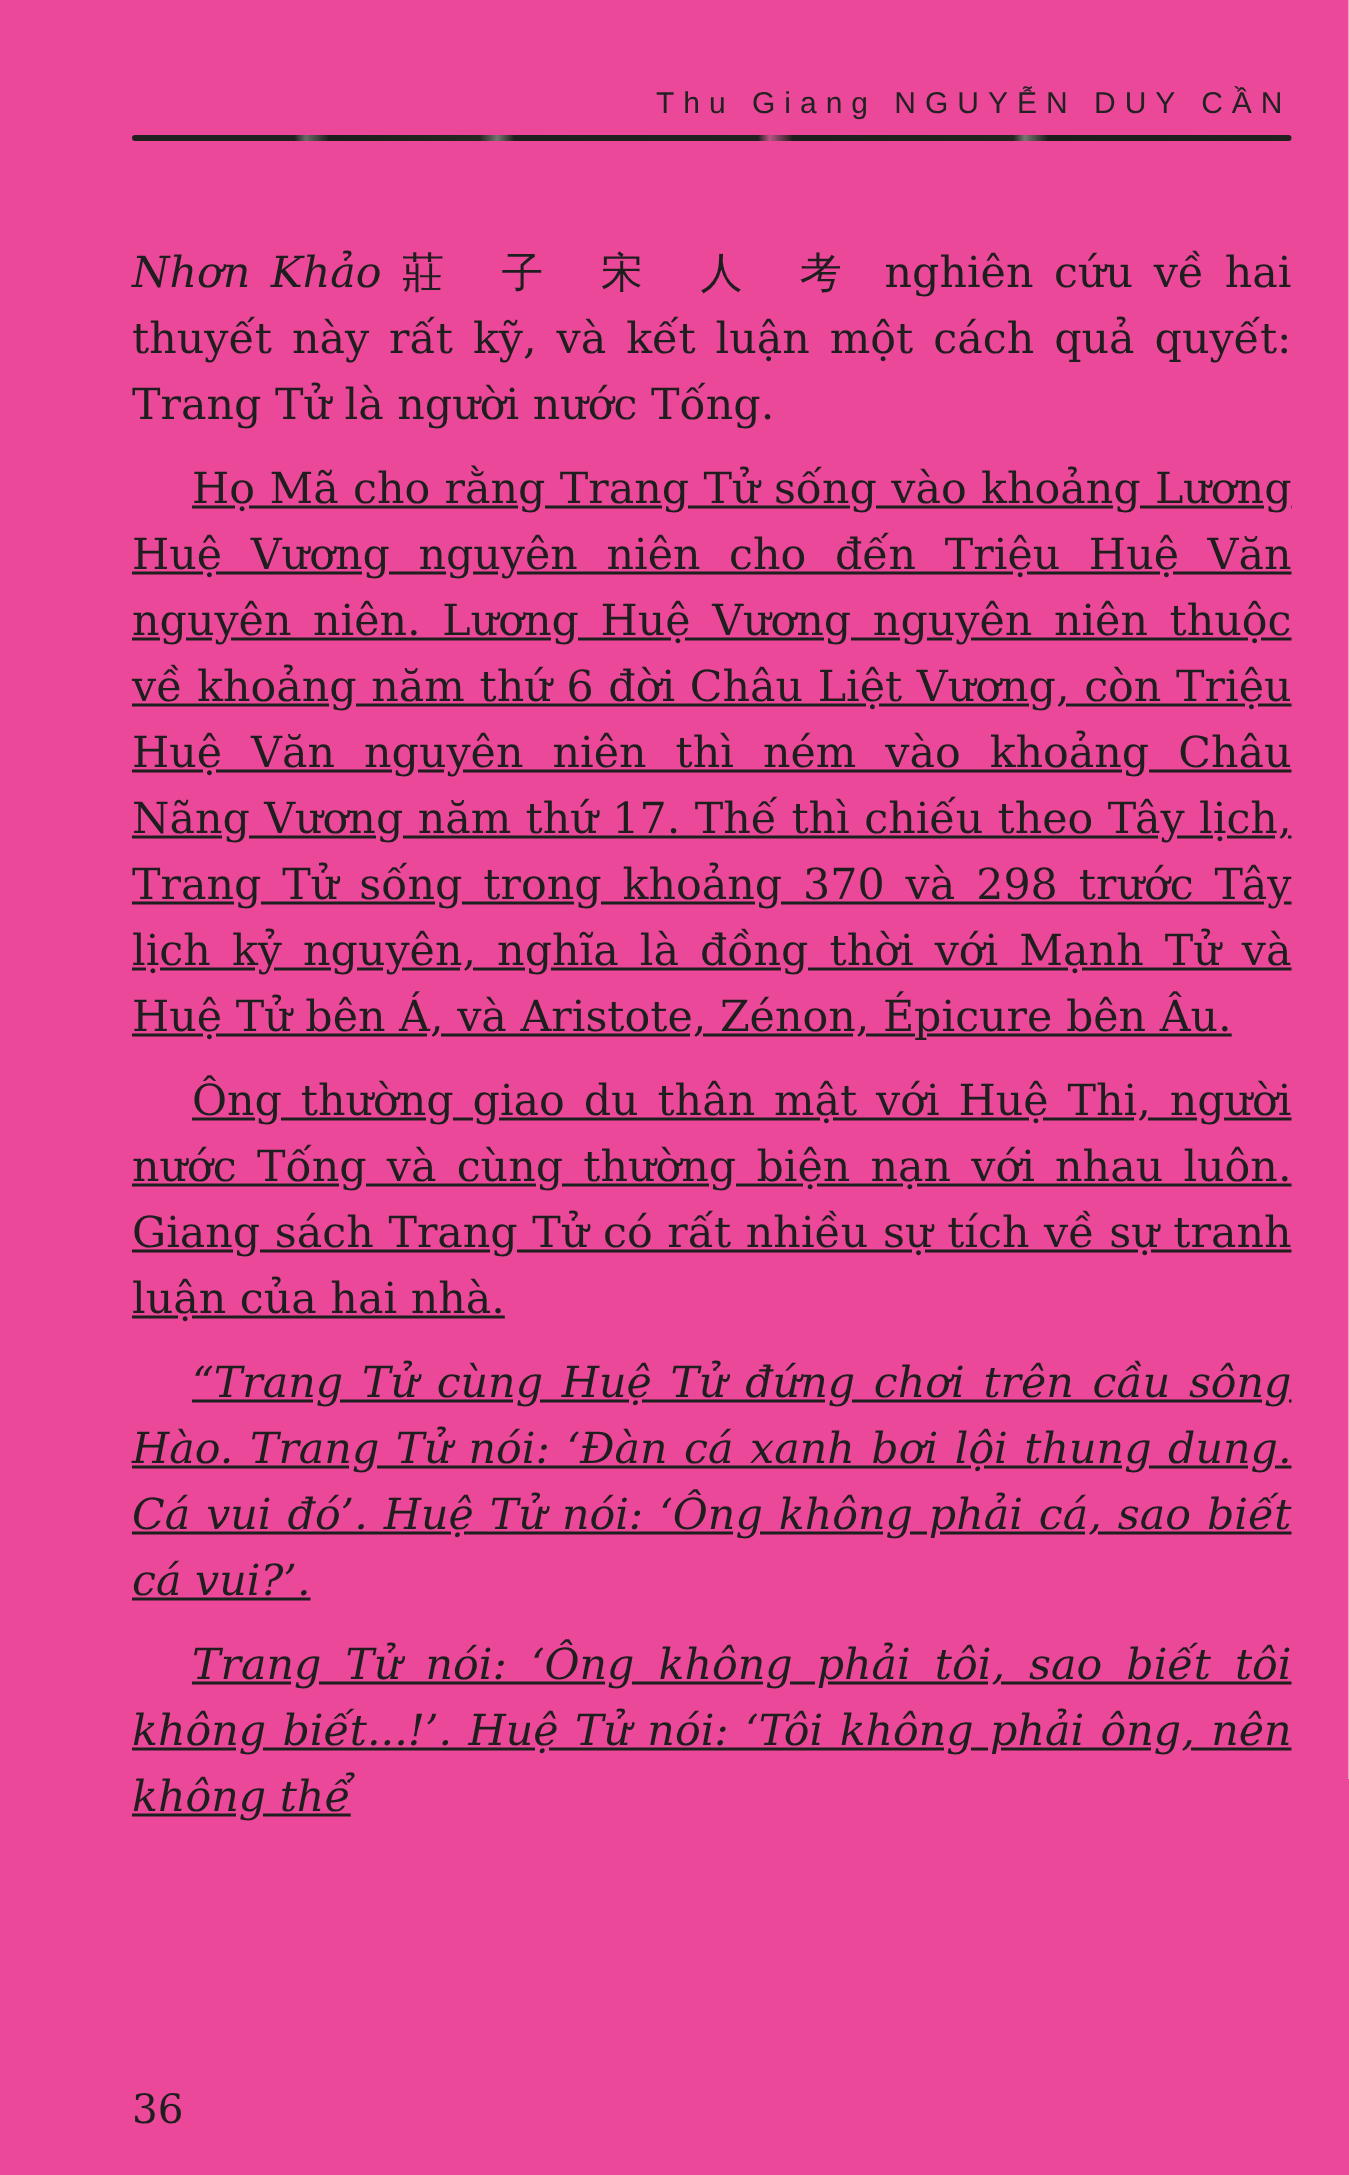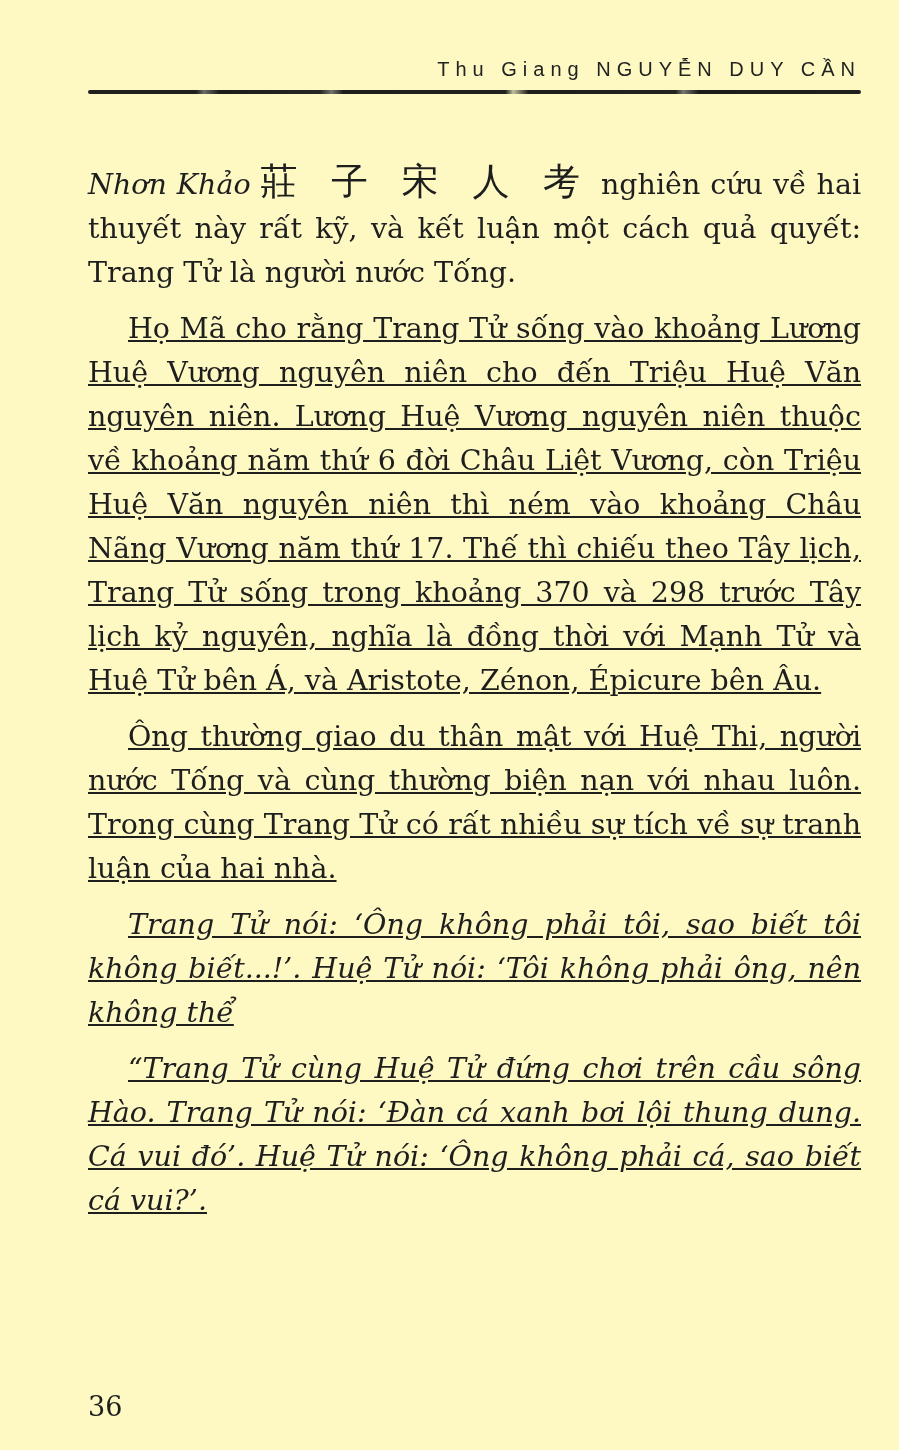--- a/index.html
+++ b/index.html
@@ -6,21 +6,21 @@
     margin: 0;
     padding: 0;
     background: #e8e8e8;
     font-family: "DejaVu Serif", "Liberation Serif", serif;
   }
   .page {
     position: relative;
     width: 899px;
     height: 1450px;
     margin: 0 auto;
-    background: #fef9c3;
+    background: #ec4899;
     color: #1e1e1e;
     box-sizing: border-box;
     padding: 58px 38px 28px 88px;
     display: flex;
     flex-direction: column;
     overflow: hidden;
   }
   
   .header {
     flex: 0 0 auto;
@@ -62,21 +62,21 @@
   }
   .para.italic {
     font-style: italic;
   }
   .lead-italic {
     font-style: italic;
   }
   .cjk {
     font-style: normal;
     letter-spacing: 10px;
-    font-size: 37px;
+    font-size: 28px;
   }
   
   .footer {
     margin-top: auto;
     flex: 0 0 auto;
   }
   .page-number {
     font-size: 27px;
     color: #1e1e1e;
     text-align: left;
@@ -92,25 +92,25 @@
     <div class="header-rule"></div>
   </div>
 
   <div class="body-text">
 
     <p class="para"><em class="lead-italic">Nhơn Khảo</em> <span class="cjk">莊 子 宋 人 考</span> <span>nghiên cứu về hai thuyết này rất kỹ, và kết luận một cách quả quyết: Trang Tử là người nước Tống.</span></p>
 
     <p class="para indent">Họ Mã cho rằng Trang Tử sống vào khoảng Lương Huệ Vương nguyên niên cho đến Triệu Huệ Văn nguyên niên. Lương Huệ Vương nguyên niên thuộc về khoảng năm thứ 6 đời Châu Liệt Vương, còn Triệu Huệ Văn nguyên niên thì ném vào khoảng Châu Nãng Vương năm thứ 17. Thế thì chiếu theo Tây lịch, Trang Tử sống trong khoảng 370 và 298 trước Tây lịch kỷ nguyên, nghĩa là đồng thời với Mạnh Tử và Huệ Tử bên Á, và Aristote, Zénon, Épicure bên Âu.</p>
 
 
-    <p class="para indent">Ông thường giao du thân mật với Huệ Thi, người nước Tống và cùng thường biện nạn với nhau luôn. Trong cùng Trang Tử có rất nhiều sự tích về sự tranh luận của hai nhà.</p>
+    <p class="para indent">Ông thường giao du thân mật với Huệ Thi, người nước Tống và cùng thường biện nạn với nhau luôn. Giang sách Trang Tử có rất nhiều sự tích về sự tranh luận của hai nhà.</p>
+
+    <p class="para indent italic">“Trang Tử cùng Huệ Tử đứng chơi trên cầu sông Hào. Trang Tử nói: ‘Đàn cá xanh bơi lội thung dung. Cá vui đó’. Huệ Tử nói: ‘Ông không phải cá, sao biết cá vui?’.</p>
 
     <p class="para indent italic">Trang Tử nói: ‘Ông không phải tôi, sao biết tôi không biết...!’. Huệ Tử nói: ‘Tôi không phải ông, nên không thể</p>
-
-    <p class="para indent italic">“Trang Tử cùng Huệ Tử đứng chơi trên cầu sông Hào. Trang Tử nói: ‘Đàn cá xanh bơi lội thung dung. Cá vui đó’. Huệ Tử nói: ‘Ông không phải cá, sao biết cá vui?’.</p>
 
   </div>
 
   <div class="footer">
     <div class="page-number">36</div>
   </div>
 
 </div>
 
 </body></html>

